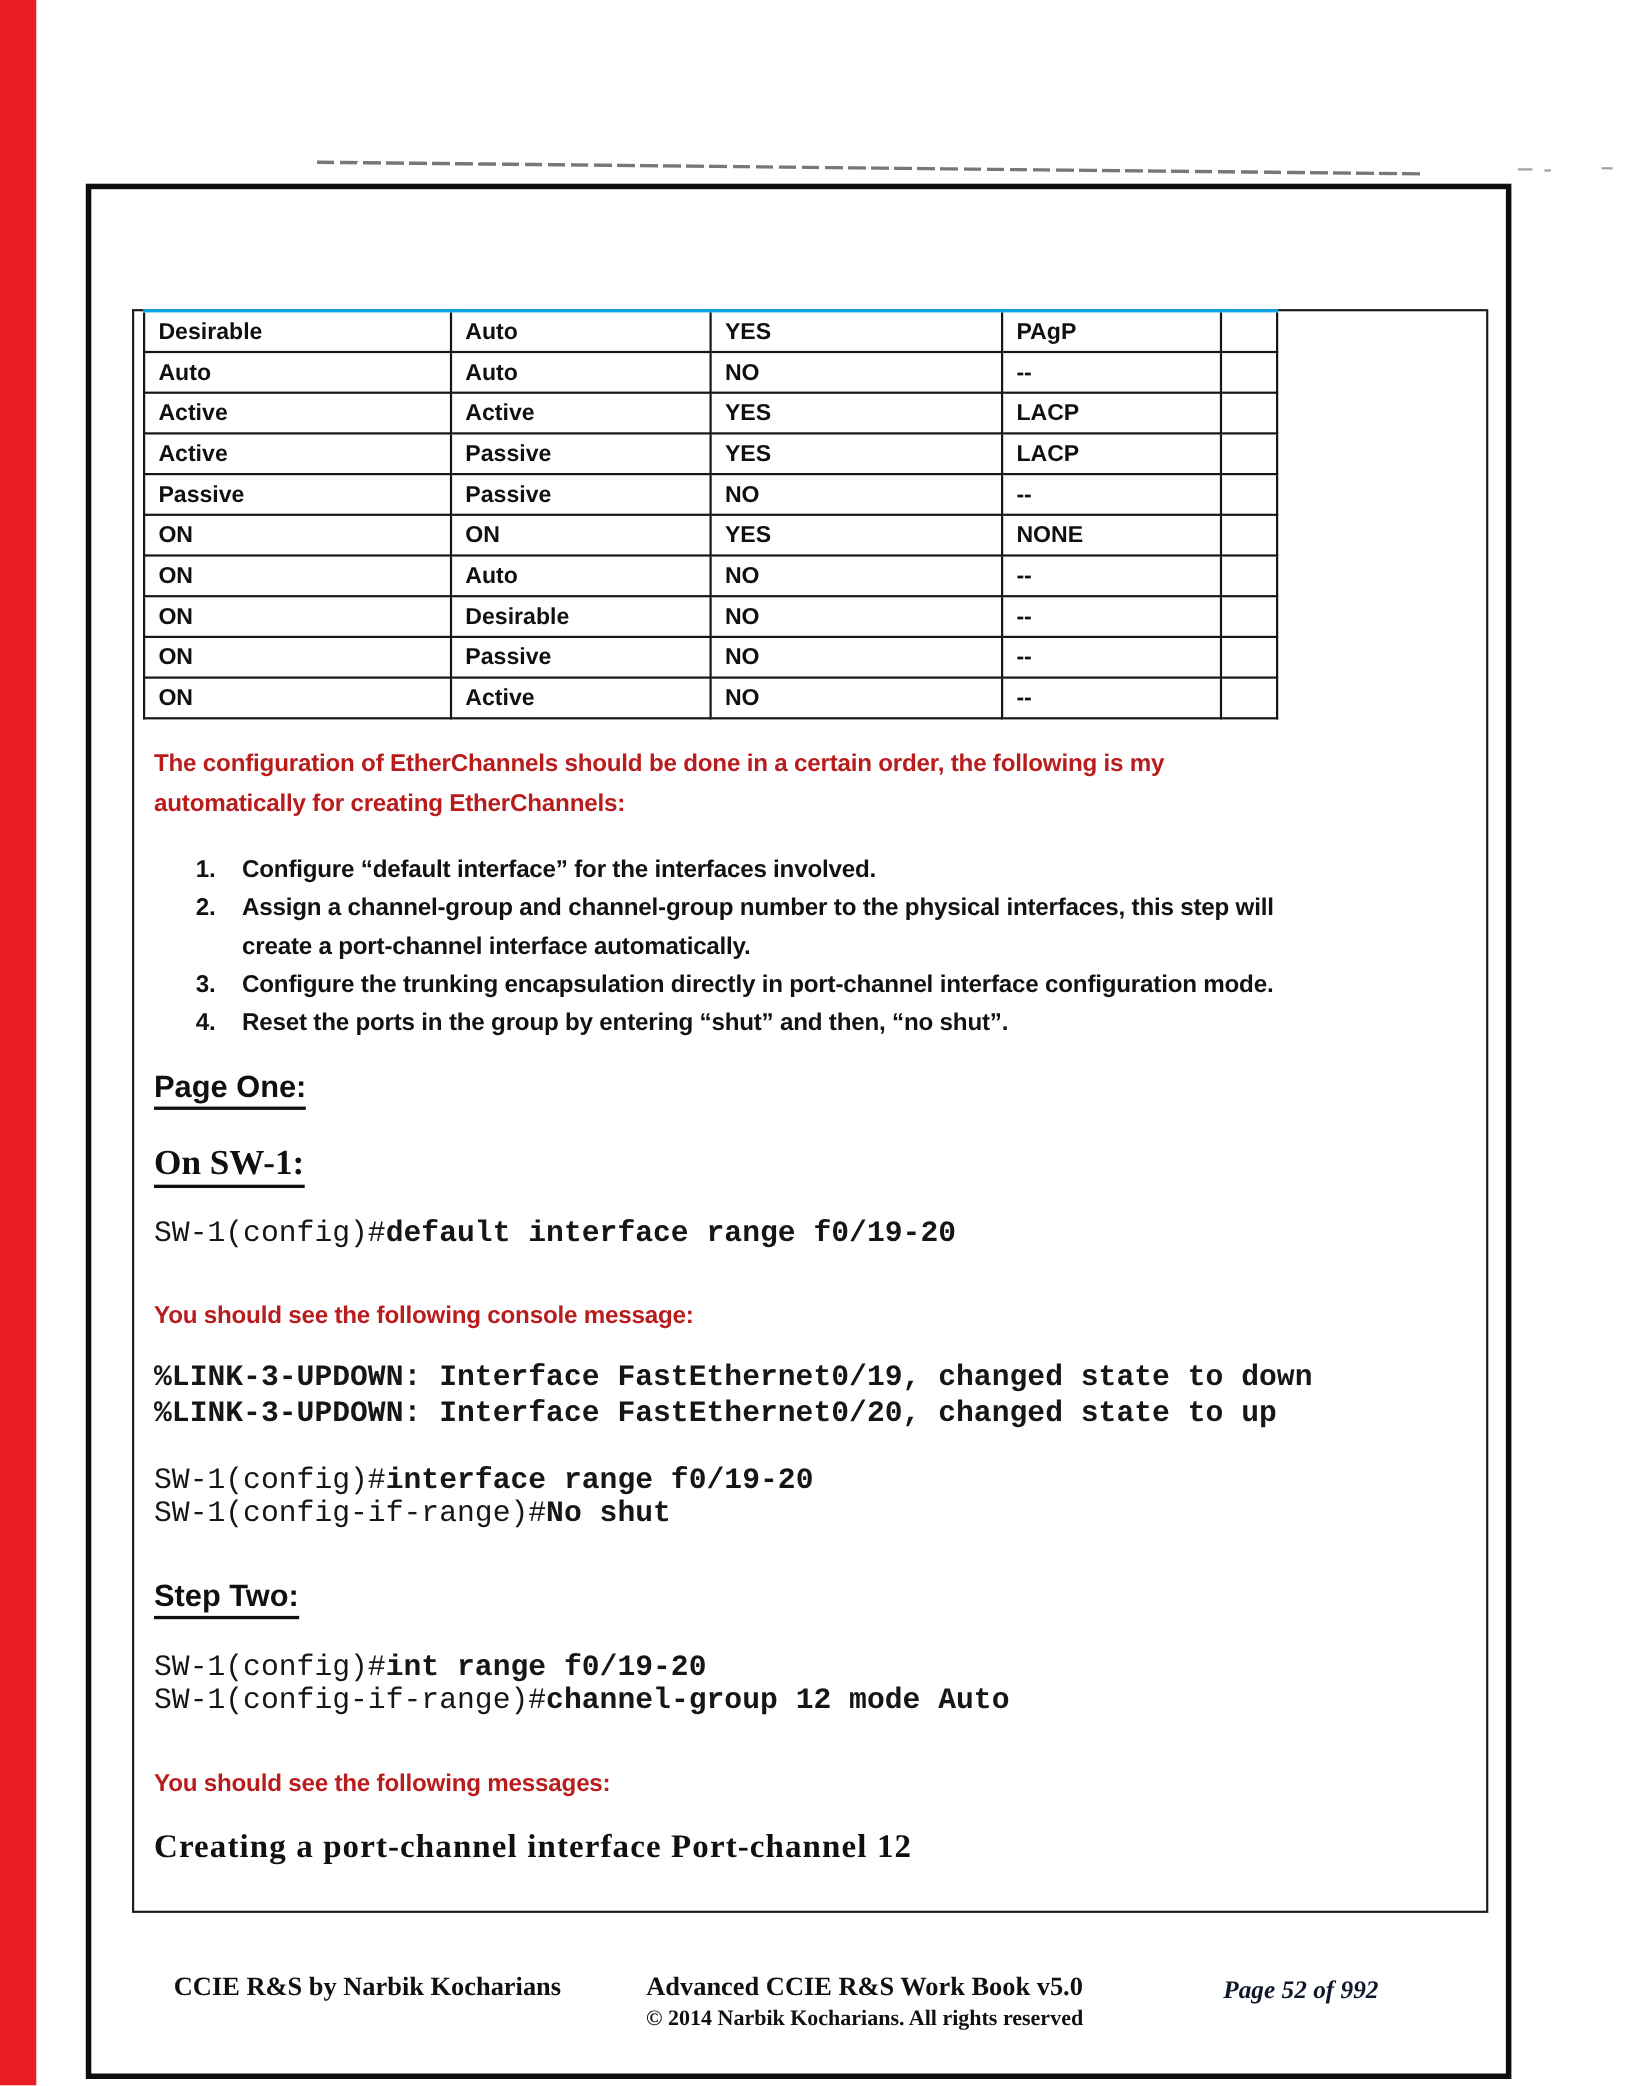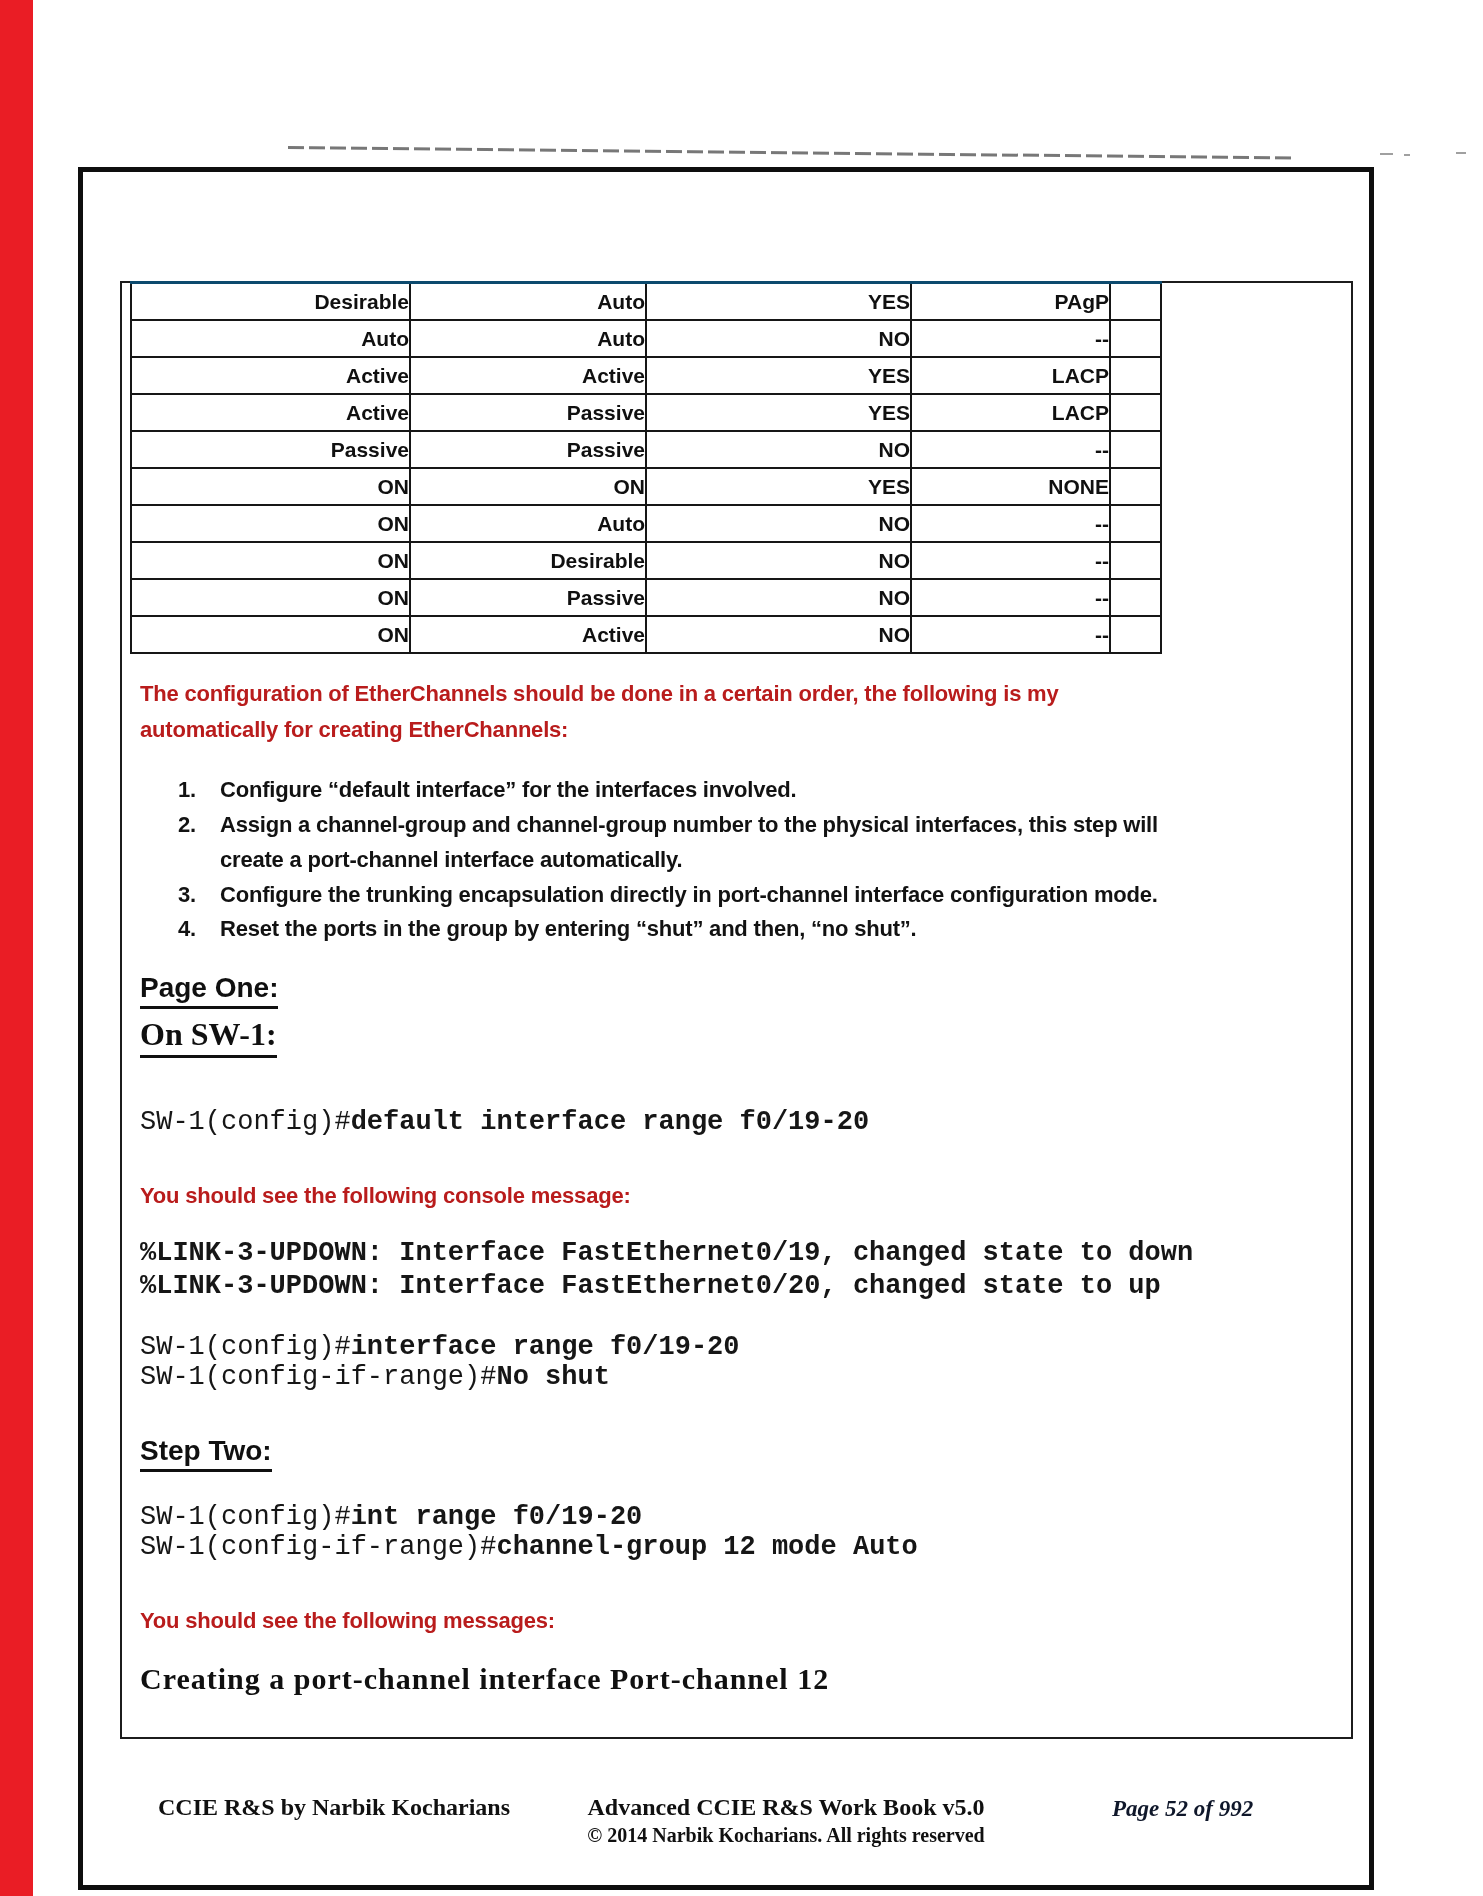--- a/index.html
+++ b/index.html
@@ -19,21 +19,21 @@
   .page-frame{position:absolute;left:78px;top:167px;width:1296px;height:1723px;
     border:5px solid #0e0e0e;box-sizing:border-box;}
   .content-box{position:absolute;left:120px;top:281px;width:1233px;height:1458px;
     border:2px solid #1c1c1c;box-sizing:border-box;}
 
   table.mode-table{position:absolute;left:130px;top:281px;border-collapse:collapse;
     table-layout:fixed;width:964px;}
   table.mode-table td{border:2px solid #161616;height:31px;
     font:bold 21px "Liberation Sans",sans-serif;color:#101010;
     padding:2px 0 2px 12px;vertical-align:middle;}
-  table.mode-table{border-top:3px solid #0c4a6e;text-align:right;}
+  table.mode-table{border-top:3px solid #0ea5e9;}
   td.c0{width:265px;} td.c1{width:222px;} td.c2{width:251px;} td.c3{width:185px;}
   td.ghost{width:37px;padding:0;}
   td.pad{padding-left:38px;}
 
   .para{position:absolute;left:140px;font:bold 22px "Liberation Sans",sans-serif;
     line-height:36px;color:#b91c1c;letter-spacing:-0.2px;}
   .pline{display:block;}
 
   .li{position:absolute;left:178px;width:1180px;
     font:bold 22px "Liberation Sans",sans-serif;line-height:35px;color:#121212;
@@ -170,21 +170,21 @@
 </div>
 <div class="li" style="top:911px;">
   <span class="num">4.</span>
   <span class="line">Reset the ports in the group by entering “shut” and then, “no shut”.</span>
 </div>
 
 <div class="h-sans" style="top:972px;">
   <span class="uline">Page One:</span>
 </div>
 
-<div class="h-serif" style="top:1016px;">
+<div class="h-serif" style="top:1038px;">
   <span class="uline">On SW-1:</span>
 </div>
 
 <div class="code" style="top:1107px;"><span>SW-1(config)#</span><span class="cmd">default interface range f0/19-20</span></div>
 
 <div class="para" style="top:1178px;width:1120px;">You should see the following console message:</div>
 
 <div class="console" style="top:1238px;">%LINK-3-UPDOWN: Interface FastEthernet0/19, changed state to down</div>
 <div class="console" style="top:1271px;">%LINK-3-UPDOWN: Interface FastEthernet0/20, changed state to up</div>
 

